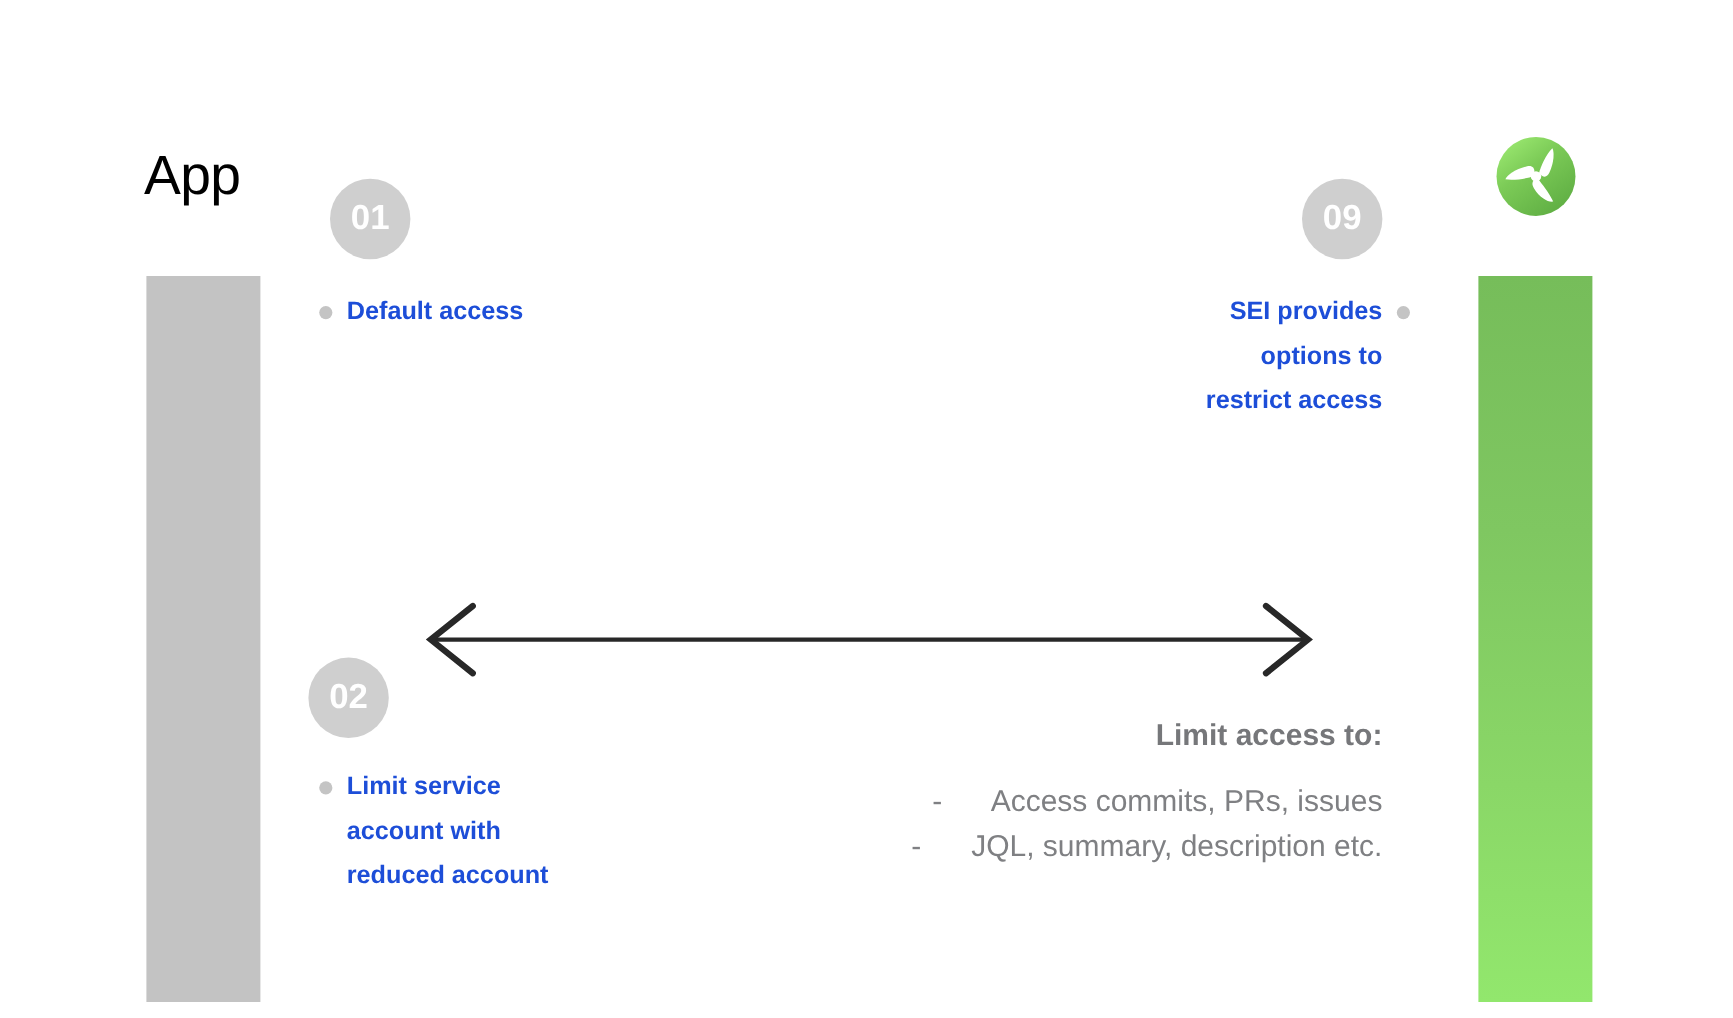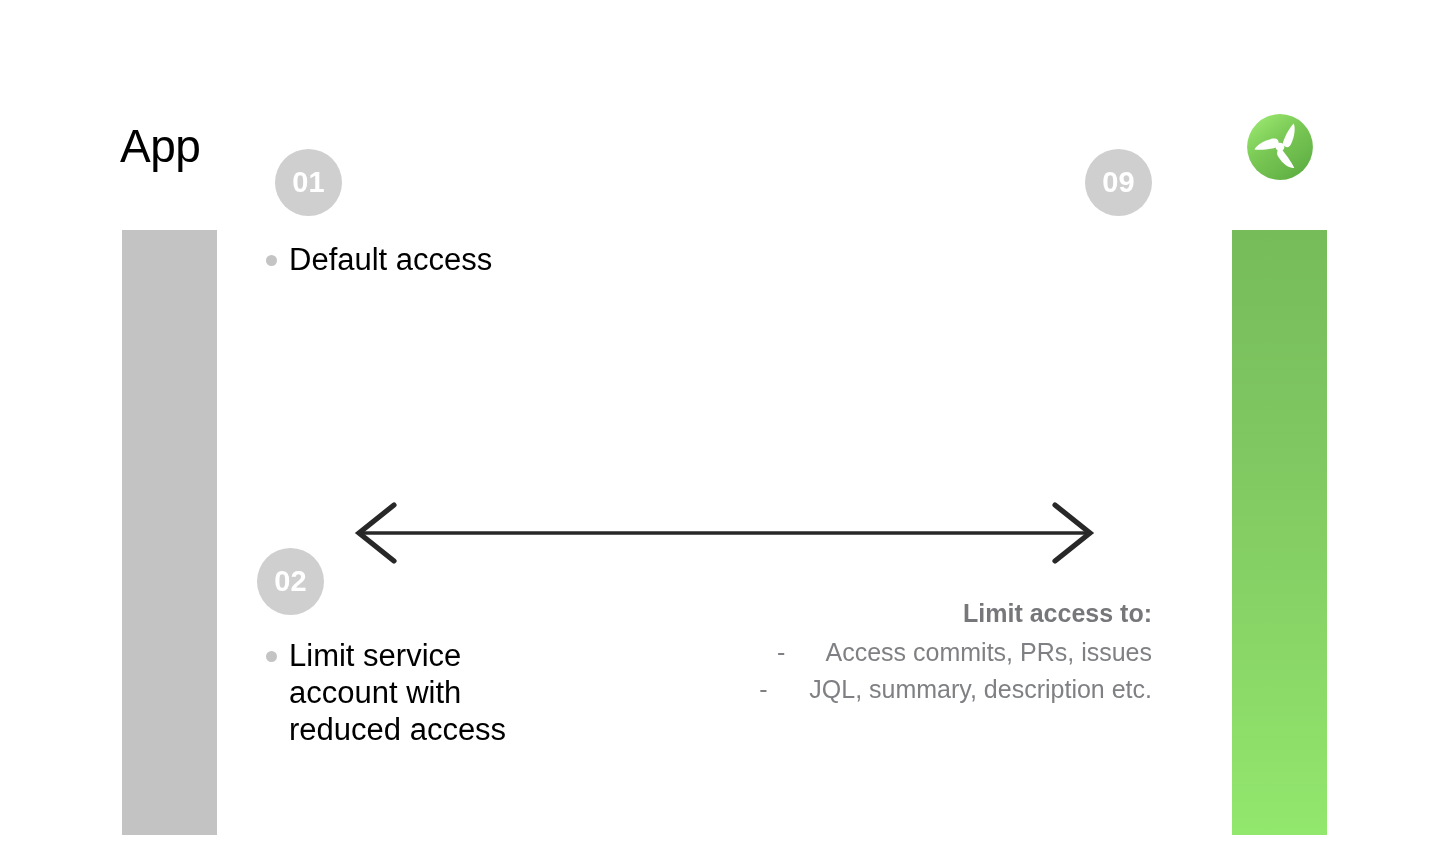--- a/index.html
+++ b/index.html
@@ -66,24 +66,24 @@
     letter-spacing: 0px;
     user-select: none;
   }
   #badge-01 { left: 275px;  top: 149px; }
   #badge-02 { left: 257px;  top: 548px; }
   #badge-03 { left: 1085px; top: 149px; }
 
   
   .step-text {
     position: absolute;
-    font-size: 31px;
+    font-size: 21px;
     line-height: 37px;
-    color: #000000;
-    font-weight: 400;
+    color: #1d4ed8;
+    font-weight: 700;
   }
   .step-text .bullet {
     position: absolute;
     width: 11px;
     height: 11px;
     border-radius: 50%;
     background: #c4c4c4;
     top: 14px;
   }
   .step-left  { text-align: left;  padding-left: 0; }
@@ -112,21 +112,21 @@
     width: 512px;
     text-align: right;
     font-size: 25px;
     line-height: 37px;
     color: #7f8083;
   }
   #limit-heading {
     font-weight: bold;
     color: #76777a;
     display: block;
-    margin-bottom: 2px;
+    margin-bottom: 18px;
   }
   .limit-item {
     display: block;
     white-space: pre;
   }
 
   
   #brand-logo {
     position: absolute;
     left: 1245px;
@@ -177,23 +177,29 @@
 
   <div id="step-01-text" class="step-text step-left">
     <span class="bullet"></span>
     <div>Default access</div>
   </div>
 
   <div id="step-02-text" class="step-text step-left">
     <span class="bullet"></span>
     <div>Limit service</div>
     <div>account with</div>
-    <div>reduced access</div>
-  </div>
-
+    <div>reduced account</div>
+  </div>
+
+  <div id="step-03-text" class="step-text step-right">
+    <span class="bullet"></span>
+    <div>SEI provides</div>
+    <div>options to</div>
+    <div>restrict access</div>
+  </div>
 
   <div id="arrow">
     <svg viewBox="0 0 745 66" width="745" height="66" aria-hidden="true">
 
       <line x1="6" y1="33" x2="739" y2="33" stroke="#282828" stroke-width="3.4"></line>
 
       <polyline points="42,5 7,33 42,61" fill="none" stroke="#282828" stroke-width="5.2" stroke-linecap="round" stroke-linejoin="miter"></polyline>
 
       <polyline points="703,5 738,33 703,61" fill="none" stroke="#282828" stroke-width="5.2" stroke-linecap="round" stroke-linejoin="miter"></polyline>
     </svg>

